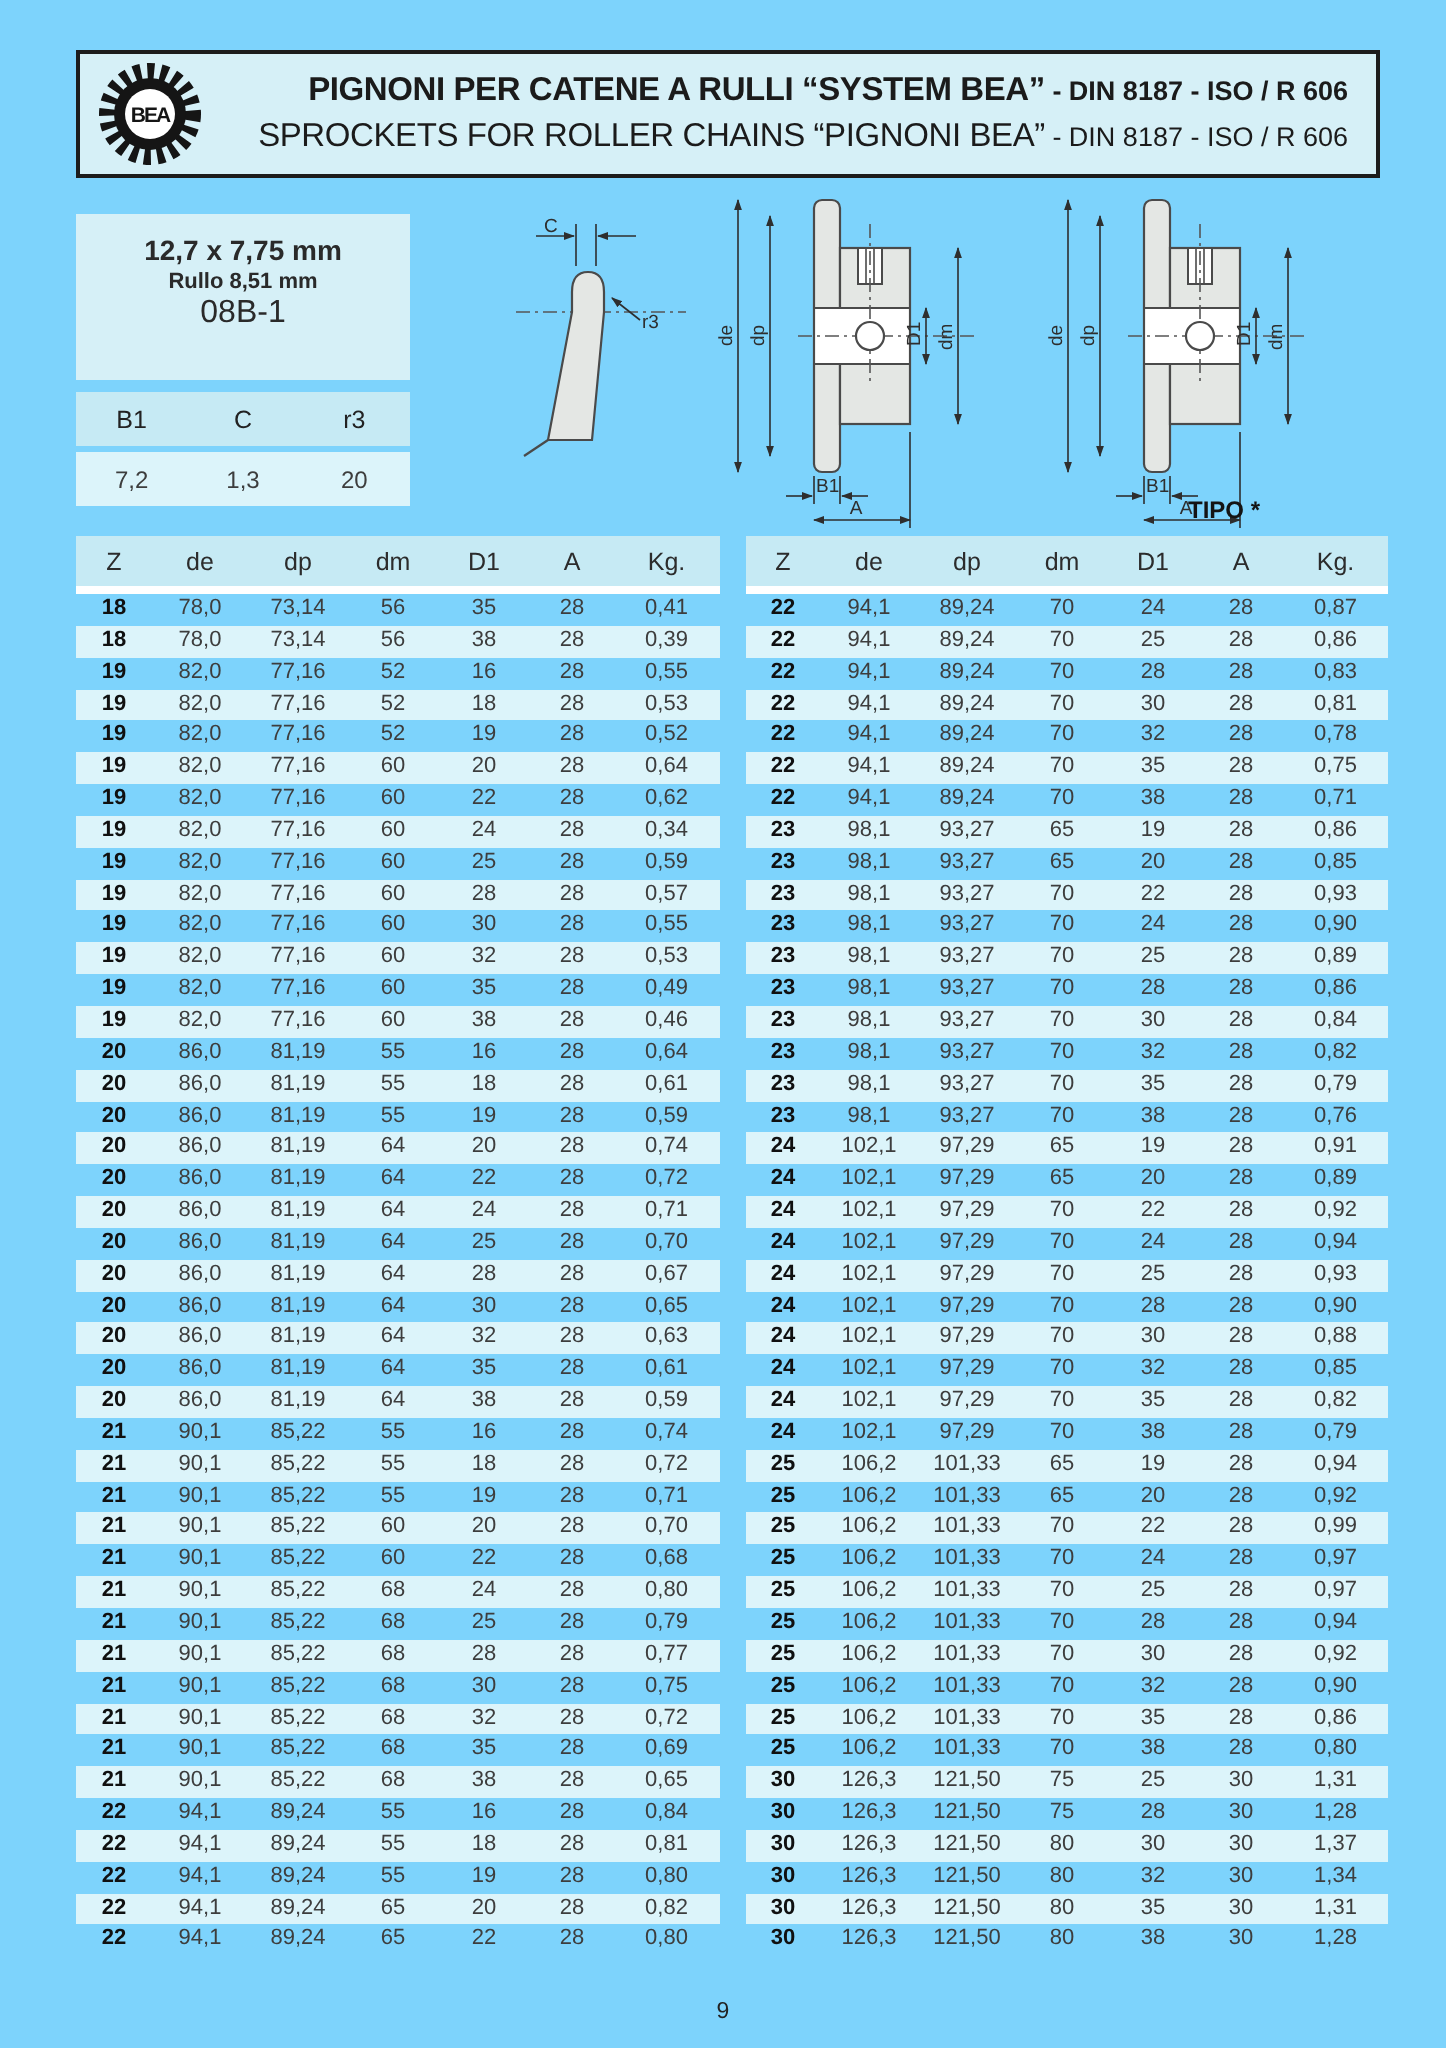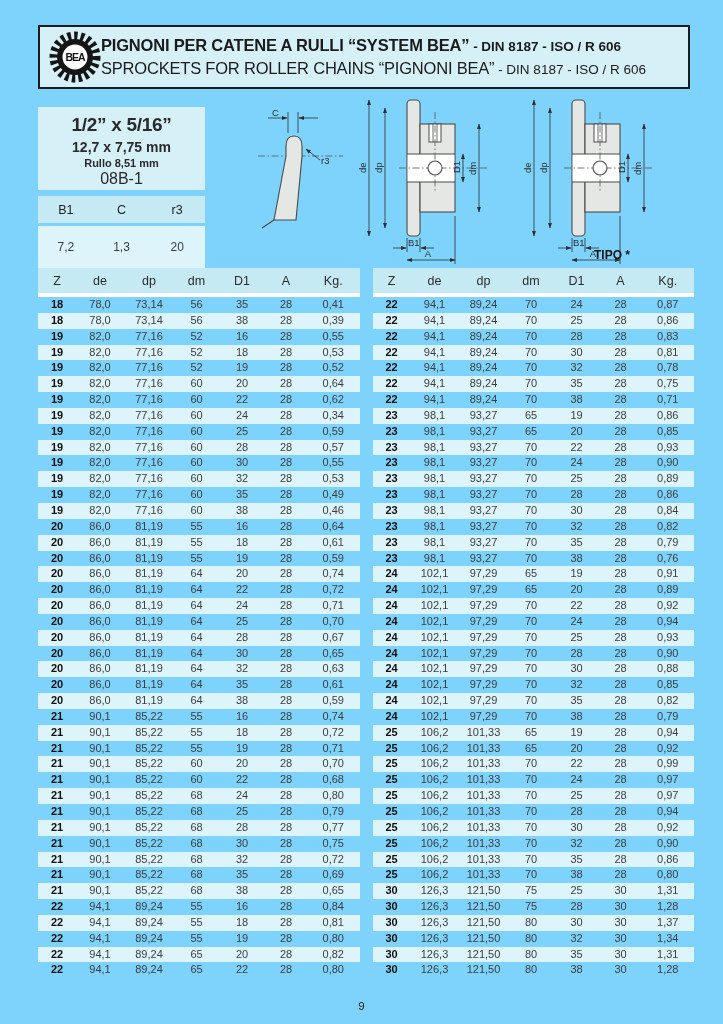--- a/index.html
+++ b/index.html
@@ -13,41 +13,41 @@
     margin:0 auto; font-family:"Liberation Sans", sans-serif; color:var(--ink);
     overflow:hidden;
   }
   
   .title-box{
     position:absolute; left:38px; top:25px; width:652px; height:64px;
     background:var(--band_cyan); border:2px solid #1c1c1c;
     display:flex; align-items:center;
   }
   .logo-wrap{flex:0 0 auto; margin-left:9px; width:52px; height:52px;}
-  .titles{flex:1; text-align:left; line-height:1.35; padding-right:14px;}
+  .titles{flex:1; text-align:right; line-height:1.35; padding-right:14px;}
   .t-main{font-size:16.5px; font-weight:bold; letter-spacing:-0.2px;}
   .t-sub{font-size:13.5px; font-weight:bold;}
   .t2 .t-main{font-weight:normal;}
   .t2 .t-sub{font-weight:normal;}
   
   .product-box{
     position:absolute; left:38px; top:107px; width:167px; height:83px;
     background:var(--band_cyan); text-align:center; padding-top:7px; color:#2a2a2a;
   }
   .p-inch{font-size:19px; font-weight:bold; letter-spacing:-0.3px;}
   .p-mm{font-size:14px; font-weight:bold; margin-top:3px;}
   .p-roller{font-size:11px; font-weight:bold; margin-top:2px;}
   .p-code{font-size:16px; font-weight:normal; margin-top:1px;}
   
   .mini-table{
     position:absolute; left:38px; top:193px; width:167px;
     border-collapse:separate; border-spacing:0 3px; table-layout:fixed;
   }
   .mini-table th{background:var(--header_cyan); height:27px; font-size:12.5px; font-weight:normal; color:#222; text-align:center;}
-  .mini-table td{background:var(--row_cyan); height:42px; font-size:12px; color:var(--num_gray); text-align:center;}
+  .mini-table td{background:var(--row_cyan); height:27px; font-size:12px; color:var(--num_gray); text-align:center;}
   .material{position:absolute; left:38px; top:272px; font-size:11.5px; font-weight:bold; color:#141414; letter-spacing:0.1px;}
   
   .drawings-svg{position:absolute; left:228px; top:96px;}
   .tipo{position:absolute; left:552px; top:248px; width:120px; text-align:center; font-size:12px; font-weight:bold; color:#141414;}
   
   .tables-row{position:absolute; left:38px; top:268px; width:656px; display:flex; gap:13px;}
   table.data{width:322px; border-collapse:separate; border-spacing:0; table-layout:fixed;}
   table.data th{
     background:var(--header_cyan); height:29px; font-size:12.5px; font-weight:normal;
     color:#2c2c2c; text-align:center; border-bottom:4px solid #fff;
@@ -76,21 +76,20 @@
         <text x="26" y="30" text-anchor="middle" font-family="Liberation Sans, sans-serif" font-size="10.5" font-weight="bold" letter-spacing="-1" fill="#151515">BEA</text>
       </svg>
     </div>
     <div class="titles">
       <div class="t1"><span class="t-main">PIGNONI PER CATENE A RULLI “SYSTEM BEA”</span><span class="t-sub"> - DIN 8187 - ISO / R 606</span></div>
       <div class="t2"><span class="t-main">SPROCKETS FOR ROLLER CHAINS “PIGNONI BEA”</span><span class="t-sub"> - DIN 8187 - ISO / R 606</span></div>
     </div>
   </div>
 
   <div class="product-box">
-    <div class="p-inch">1/2” x 5/16”</div>
     <div class="p-mm">12,7 x 7,75 mm</div>
     <div class="p-roller">Rullo 8,51 mm</div>
     <div class="p-code">08B-1</div>
   </div>
 
   <table class="mini-table">
       <thead>
         <tr>
           <th>B1</th>
           <th>C</th>

